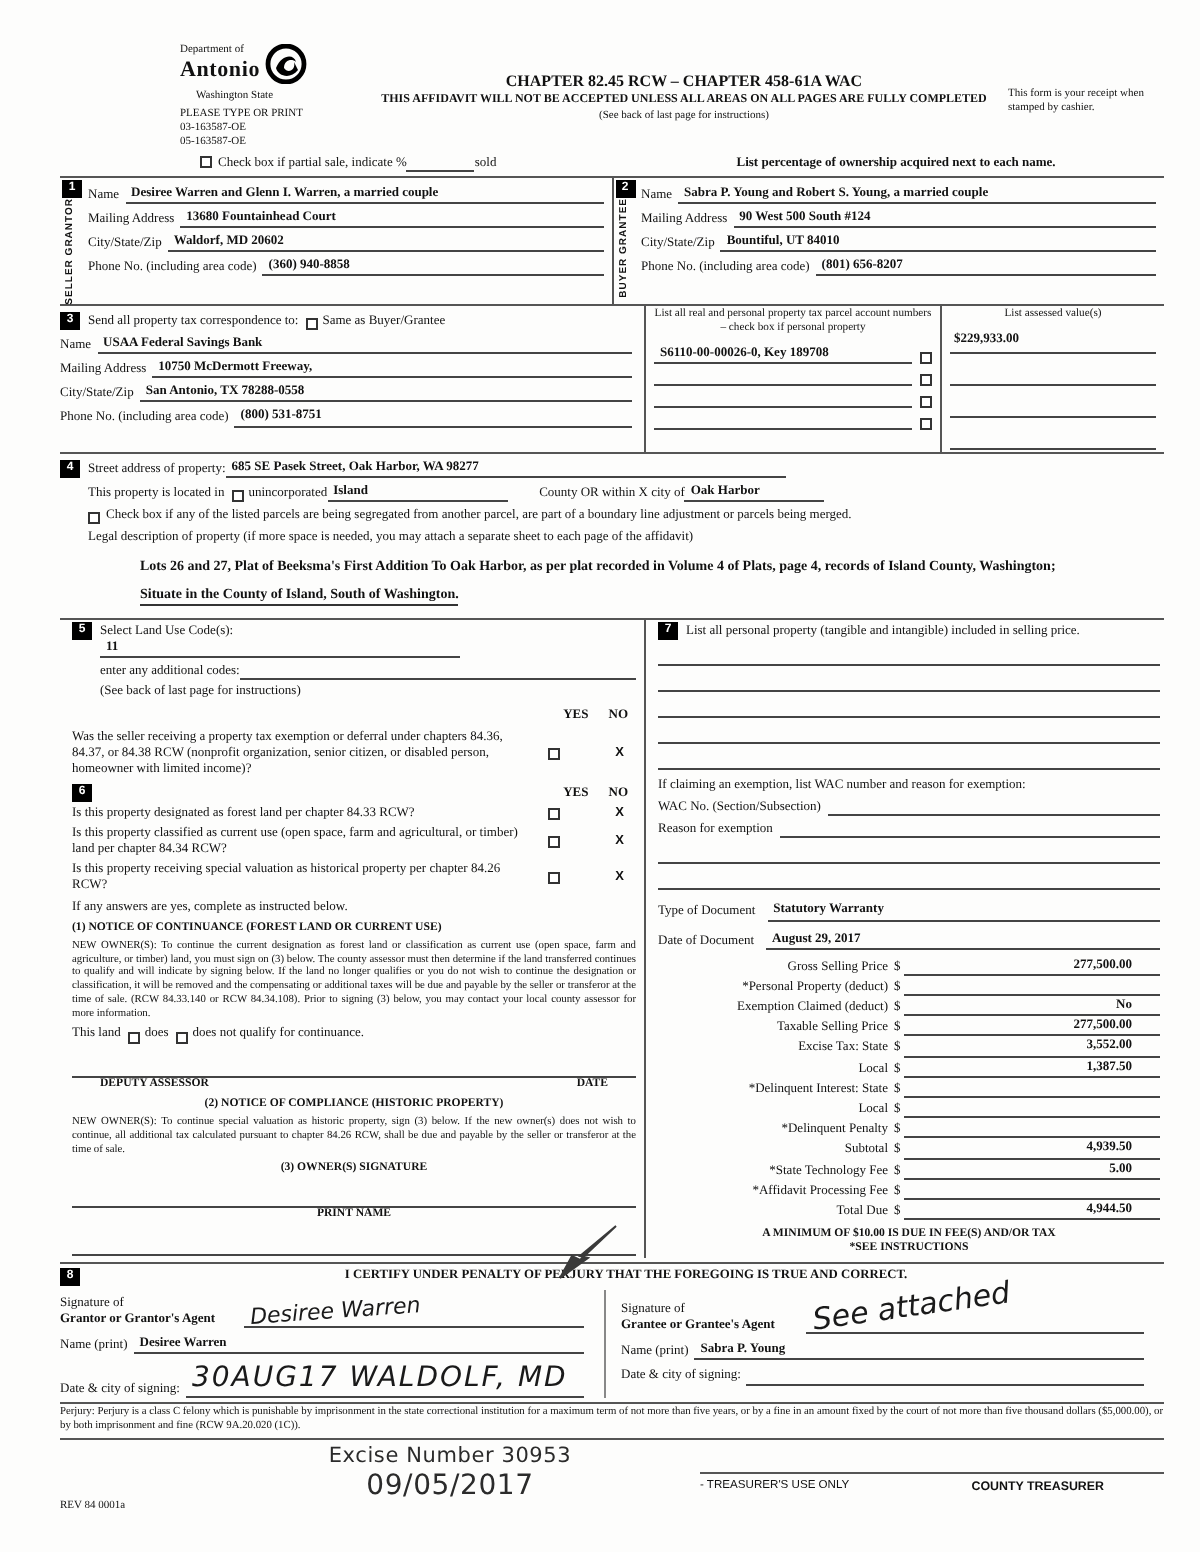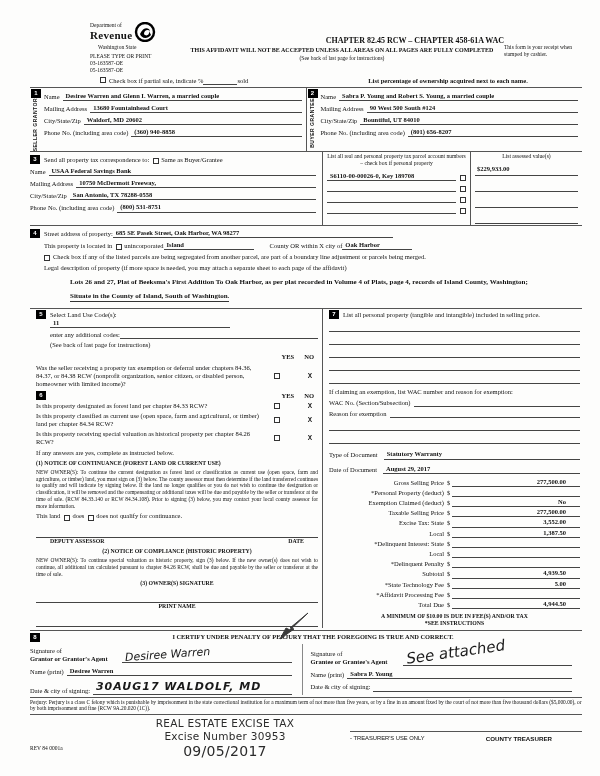--- a/index.html
+++ b/index.html
@@ -24,21 +24,21 @@
   
   .hdr { display:flex; margin-bottom:3px; }
   .logo-block { width:150px; flex:none; padding-left:60px; }
   .logo-row { display:flex; align-items:flex-start; }
   .dept-small { font-size:5.5px; }
   .rev-name { font-size:11px; font-weight:bold; letter-spacing:.3px; }
   .wa-state { font-size:5.5px; margin-left:8px; }
   .codes { font-size:5.5px; margin-top:2px; }
   .title-block { flex:1; text-align:center; padding-top:14px; }
   .main-title { font-size:11px; font-weight:bold; letter-spacing:.2px; }
-  .sub-title { font-size:8px; font-weight:bold;text-align:right; }
+  .sub-title { font-size:8px; font-weight:bold; }
   .warn { font-size:6px; font-weight:bold; margin-top:1px; }
   .warn-sub { font-size:5.5px; }
   .receipt-note { width:78px; flex:none; font-size:5.5px; padding-top:22px; }
   
   .partial { display:flex; margin:2px 0 2px 70px; }
   .partial .gap { width:120px; }
   
   .parties { display:flex; border-top:1px solid #555; }
   .party { flex:1; display:flex; }
   .party + .party { border-left:1px solid #555; }
@@ -84,21 +84,21 @@
   
   .cert { border-top:1px solid #555; margin-top:2px; padding-top:2px; }
   .cert-head { display:flex; align-items:center; gap:4px; }
   .cert-statement { flex:1; text-align:center; font-weight:bold; font-size:6.4px; }
   .sig-grid { display:flex; margin-top:2px; }
   .sig-col { flex:1; padding-right:10px; }
   .sig-col + .sig-col { border-left:1px solid #888; padding-left:8px; }
   .hand { font-style:italic; color:#1a1a1a; font-family:"DejaVu Sans", sans-serif; }
   .sig-script { font-size:11px; transform:rotate(-4deg); display:inline-block; }
   .see-attached { font-size:15px; transform:rotate(-8deg); display:inline-block; position:relative; top:-4px; }
-  .date-hand { font-size:11px; letter-spacing:1px;font-weight:bold; }
+  .date-hand { font-size:14px; letter-spacing:1px; }
   
   .perjury { border-top:1px solid #555; margin-top:2px; padding-top:1px; font-size:5.4px; border-bottom:1px solid #555; padding-bottom:2px; }
   .footer { display:flex; margin-top:2px; }
   .rev-code { width:70px; flex:none; font-size:5.5px; padding-top:28px; }
   .stamp { width:250px; flex:none; text-align:center; color:#2b2b2b;
            font-family:"DejaVu Sans", sans-serif; letter-spacing:.3px; }
   .stamp div { line-height:1.25; }
   .stamp .s-norm { font-size:10.5px; }
   .stamp .s-big { font-size:14px; }
   .footer-right { flex:1; border-top:1px solid #555; margin-top:14px; padding-top:3px;
@@ -110,21 +110,21 @@
 </head>
 <body>
 
 <div class="page">
 
   <div class="hdr">
     <div class="logo-block">
       <div class="logo-row">
         <div>
           <div class="dept-small">Department of</div>
-          <div class="rev-name">Revenue</div>
+          <div class="rev-name">Antonio</div>
         </div>
         <span style="margin-left:2px;">
           <svg width="22" height="20" viewBox="0 0 22 20">
               <circle cx="11" cy="10" r="9" fill="none" stroke="#000" stroke-width="2.4"></circle>
               <path d="M6 12 C9 5, 15 5, 16 9 C14 7, 10 8, 10 12 C12 15, 16 13, 15 9 L17 13 C13 18, 7 16, 6 12 Z" fill="#000"></path>
             </svg>
         </span>
       </div>
       <div class="wa-state">Washington State</div>
       <div class="codes">
@@ -511,21 +511,20 @@
         </div>
       </div>
     </div>
   </div>
 
   <div class="perjury">Perjury: Perjury is a class C felony which is punishable by imprisonment in the state correctional institution for a maximum term of not more than five years, or by a fine in an amount fixed by the court of not more than five thousand dollars ($5,000.00), or by both imprisonment and fine (RCW 9A.20.020 (1C)).</div>
 
   <div class="footer">
     <div class="rev-code">REV 84 0001a</div>
     <div class="stamp">
-      <div class="s-norm">REAL ESTATE EXCISE TAX</div>
       <div class="s-norm">Excise Number 30953</div>
       <div class="s-big">09/05/2017</div>
 
     </div>
     <div class="footer-right">
       <span class="t-use">- TREASURER'S USE ONLY</span>
       <span class="c-treas">COUNTY TREASURER</span>
     </div>
   </div>
 

